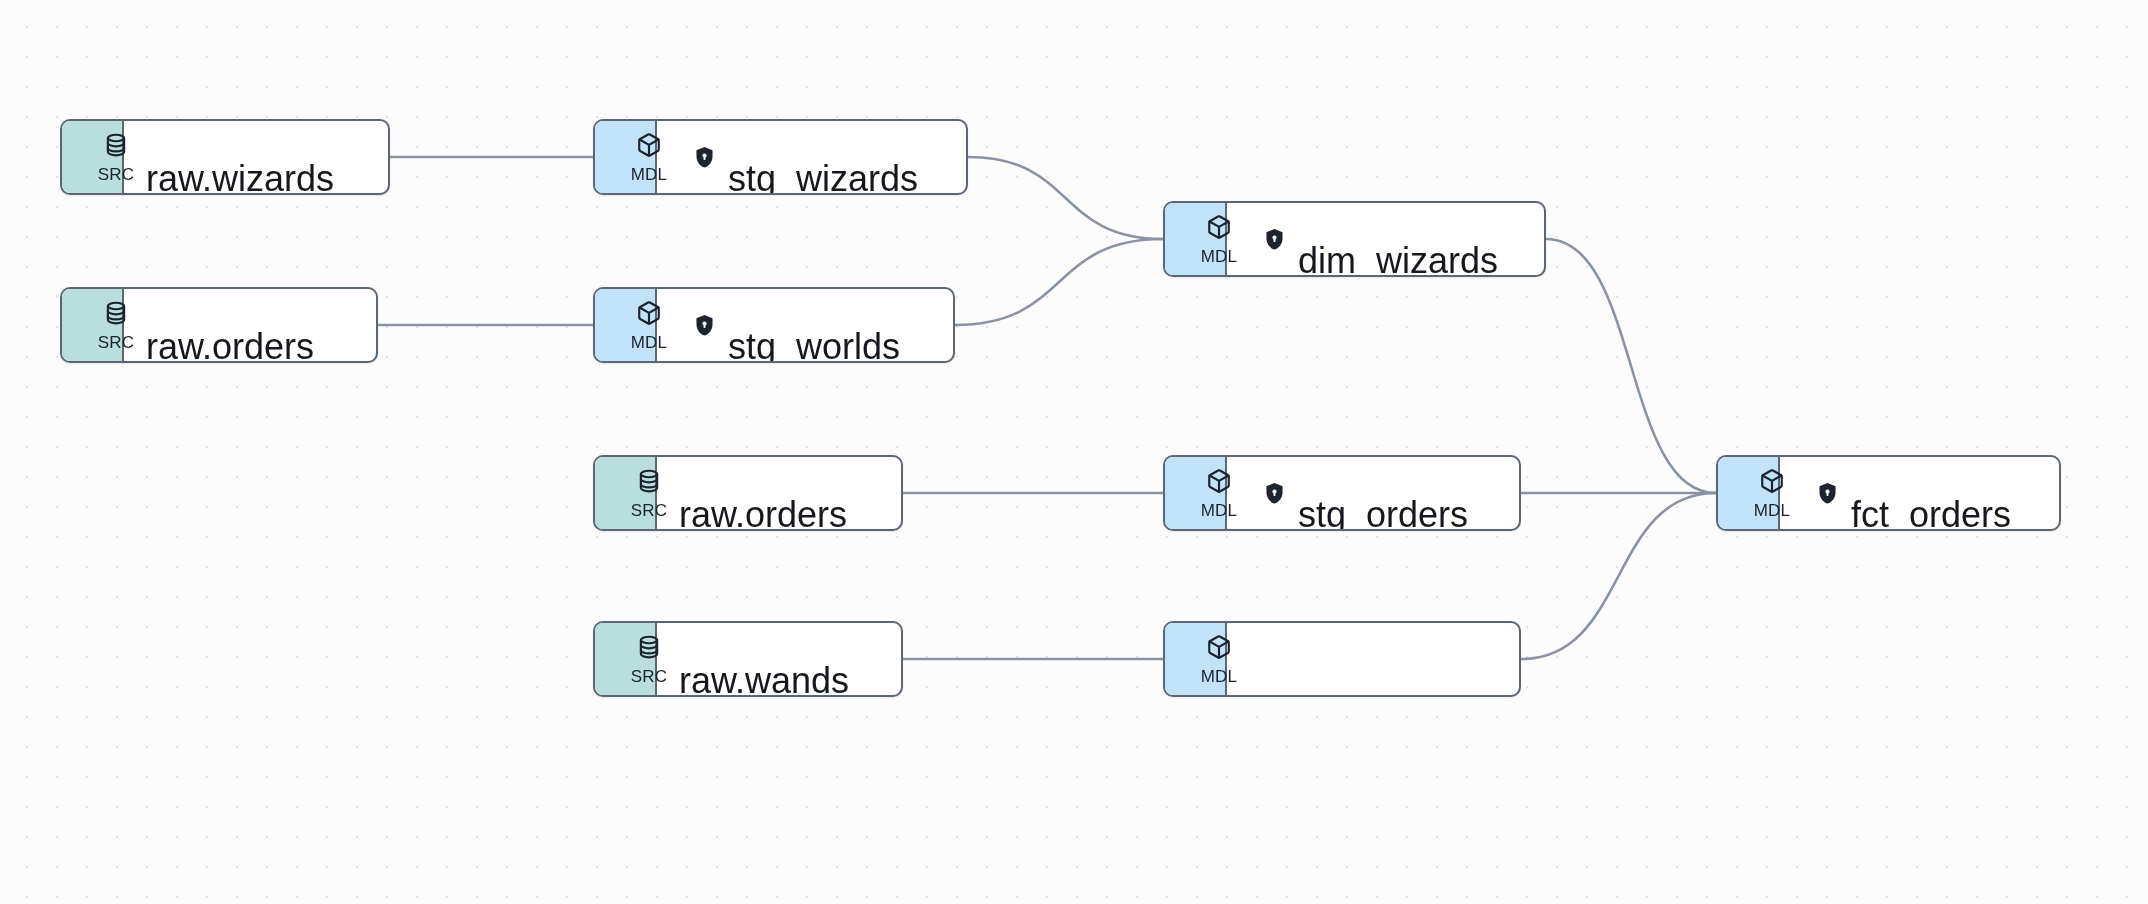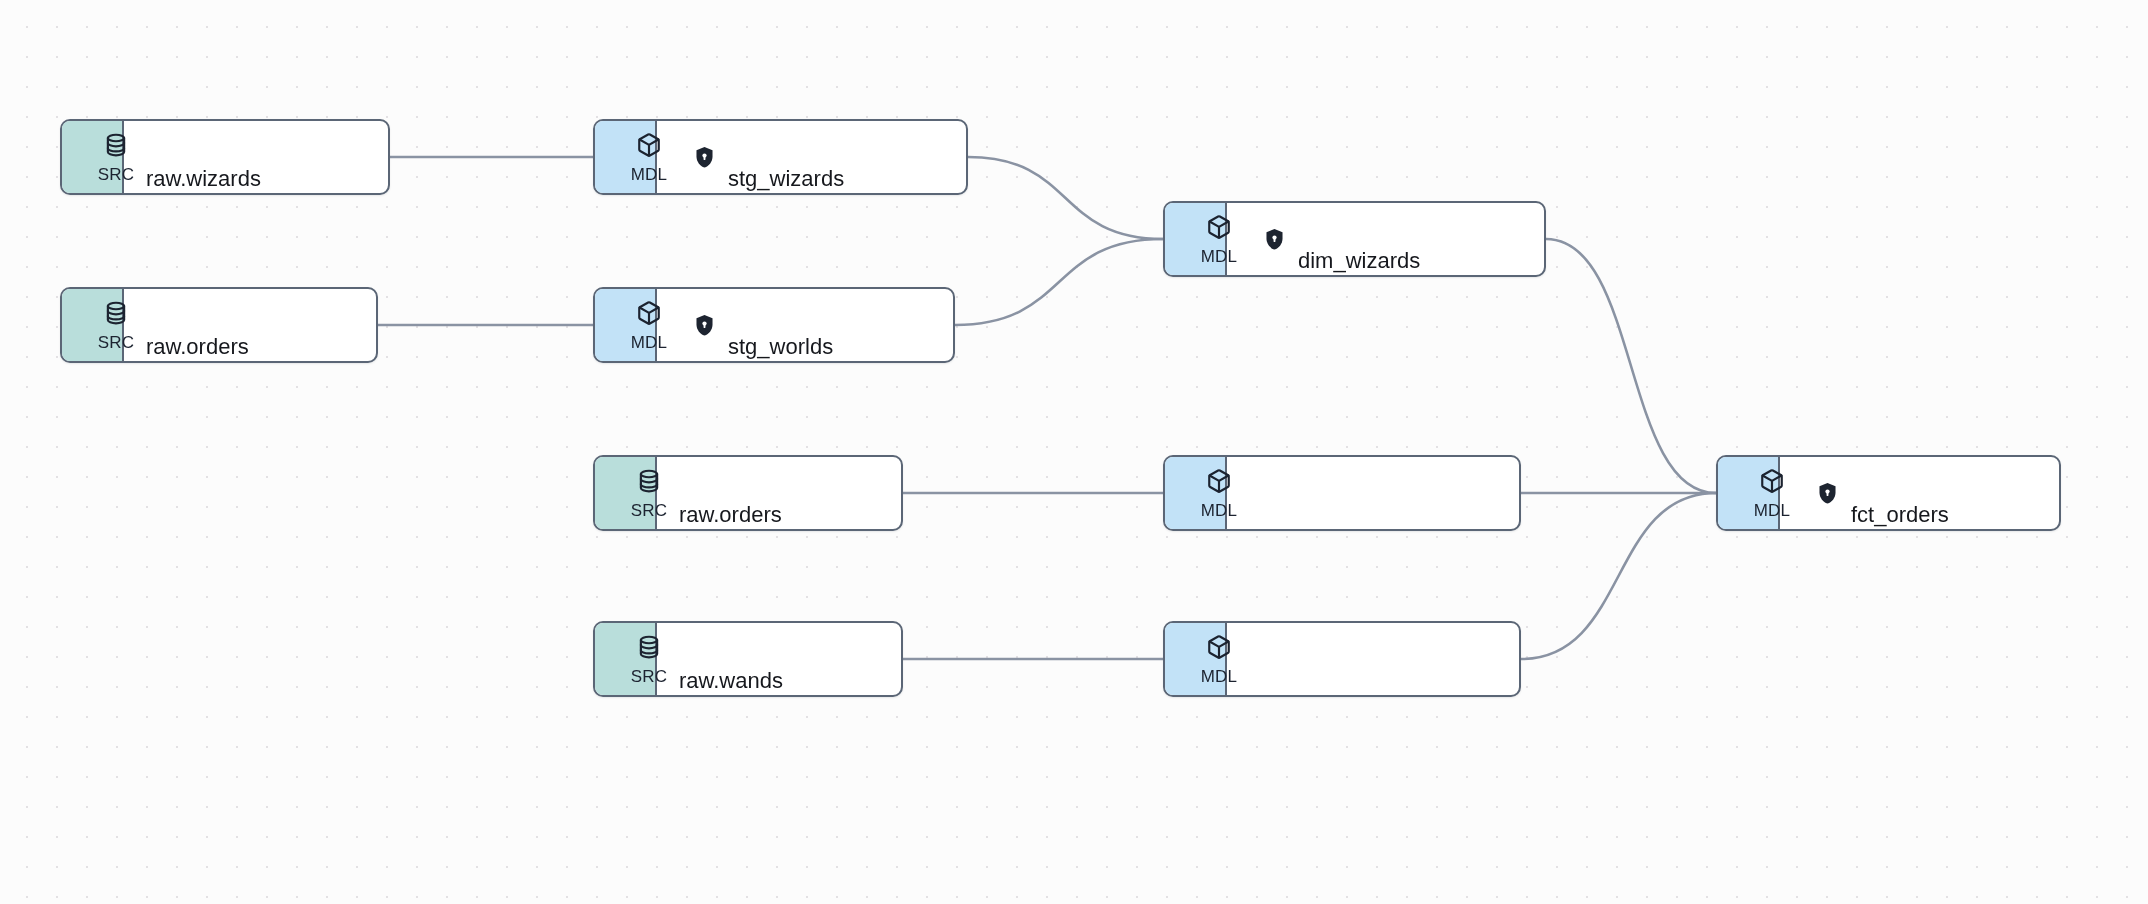--- a/index.html
+++ b/index.html
@@ -71,21 +71,21 @@
     padding: 0 22px;
     white-space: nowrap;
   }
   .node-body.has-icon { padding-left: 35px; }
   .shield-icon {
     display: block;
     flex: 0 0 auto;
     line-height: 0;
   }
   .node-label {
-    font-size: 22px;
+    font-size: 36px;
     color: #16181d;
     font-family: "Liberation Sans", sans-serif;
     margin-top: 43px;
   }
 </style>
 </head>
 <body>
 
 <div id="canvas">
   <svg id="edge-layer" viewBox="0 0 2148 904" xmlns="http://www.w3.org/2000/svg">
@@ -194,20 +194,28 @@
       </div>
       <div class="node" style="left: 1163px; top: 455px; width: 358px;">
         <div class="badge mdl">
           <span class="badge-icon"><svg width="26" height="26" viewBox="0 0 24 24" fill="none" stroke="#1c2330" stroke-width="2" stroke-linecap="round" stroke-linejoin="round">
               <path d="M21 7.8v8.4a1.6 1.6 0 0 1-.85 1.4l-7.35 4.1a1.6 1.6 0 0 1-1.6 0L3.85 17.6A1.6 1.6 0 0 1 3 16.2V7.8a1.6 1.6 0 0 1 .85-1.4l7.35-4.1a1.6 1.6 0 0 1 1.6 0l7.35 4.1A1.6 1.6 0 0 1 21 7.8z"></path>
               <path d="M3.3 6.9 12 11.9l8.7-5"></path>
               <path d="M12 21.9V11.9"></path>
             </svg></span>
           <span class="badge-label">MDL</span>
         </div>
+        <div class="node-body has-icon">
+          <span class="shield-icon"><svg width="25" height="25" viewBox="0 0 24 24">
+              <path d="M12 1.8 4.3 5v6.1c0 4.8 3.3 9.3 7.7 10.6 4.4-1.3 7.7-5.8 7.7-10.6V5L12 1.8z" fill="#1d2430"></path>
+              <circle cx="12" cy="10.1" r="2.05" fill="#ffffff"></circle>
+              <rect x="11.1" y="10.4" width="1.8" height="4.1" rx="0.9" fill="#ffffff"></rect>
+            </svg></span>
+          <span class="node-label">stg_orders</span>
+        </div>
       </div>
       <div class="node" style="left: 1163px; top: 621px; width: 358px;">
         <div class="badge mdl">
           <span class="badge-icon"><svg width="26" height="26" viewBox="0 0 24 24" fill="none" stroke="#1c2330" stroke-width="2" stroke-linecap="round" stroke-linejoin="round">
               <path d="M21 7.8v8.4a1.6 1.6 0 0 1-.85 1.4l-7.35 4.1a1.6 1.6 0 0 1-1.6 0L3.85 17.6A1.6 1.6 0 0 1 3 16.2V7.8a1.6 1.6 0 0 1 .85-1.4l7.35-4.1a1.6 1.6 0 0 1 1.6 0l7.35 4.1A1.6 1.6 0 0 1 21 7.8z"></path>
               <path d="M3.3 6.9 12 11.9l8.7-5"></path>
               <path d="M12 21.9V11.9"></path>
             </svg></span>
           <span class="badge-label">MDL</span>
         </div>

